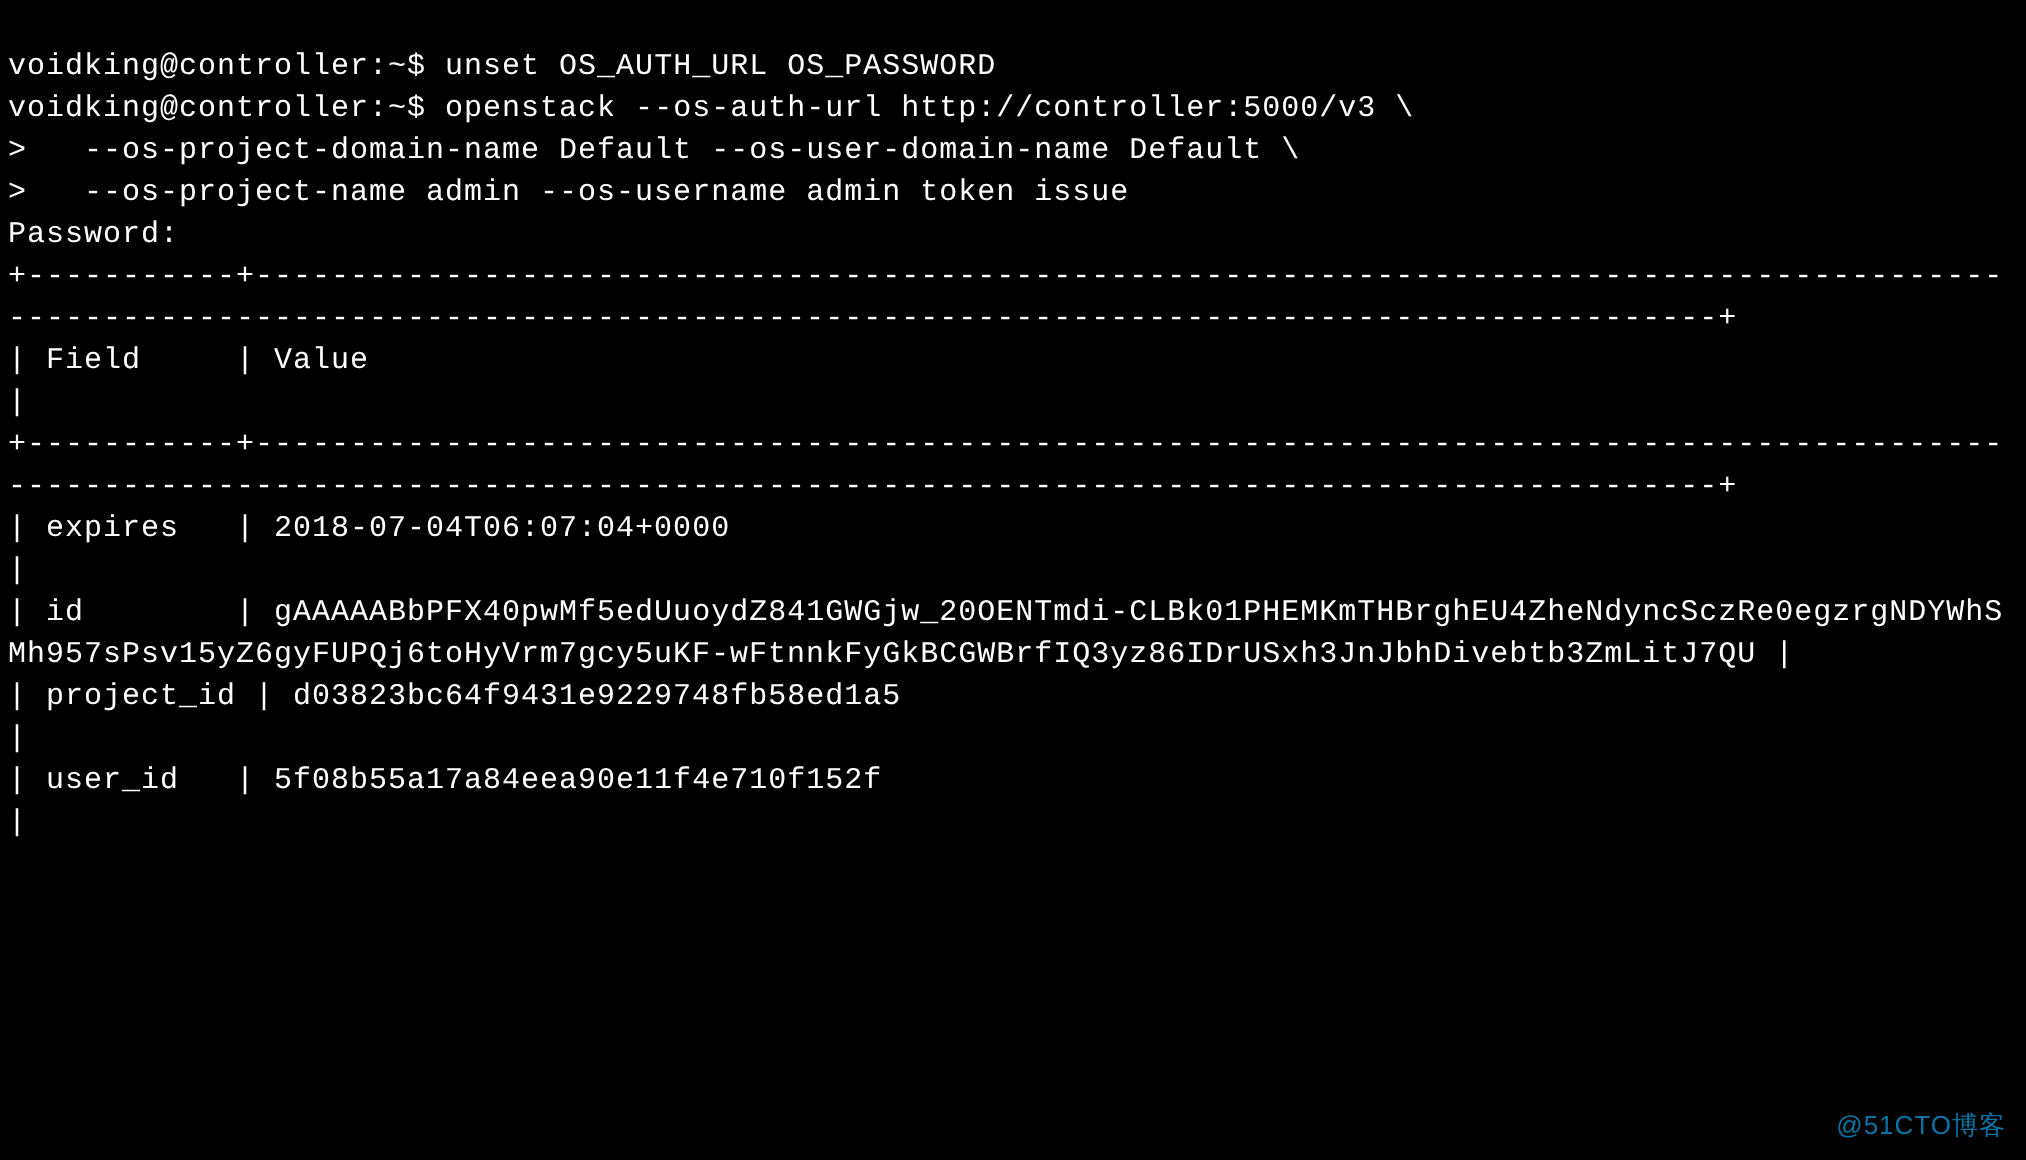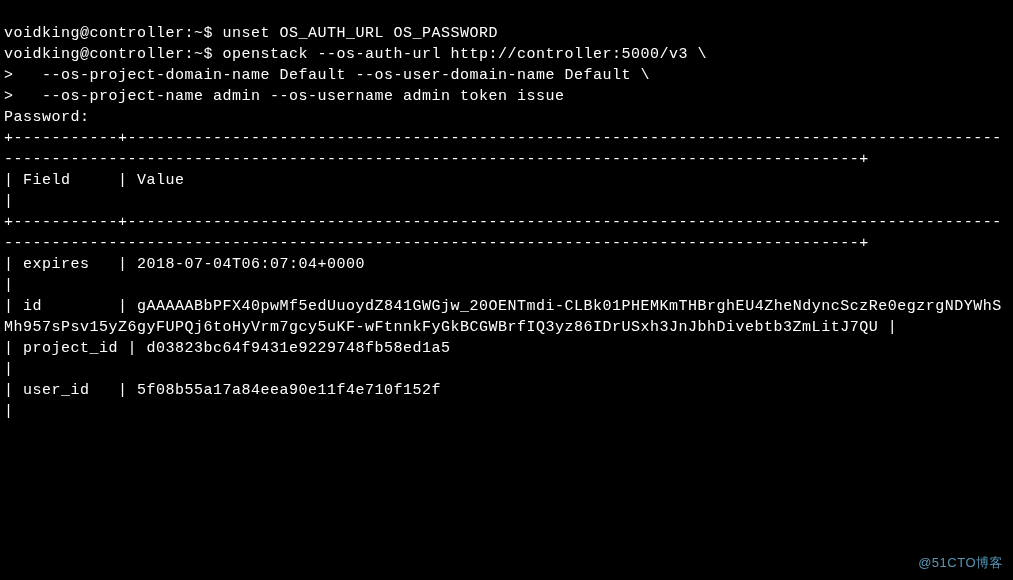--- a/index.html
+++ b/index.html
@@ -25,21 +25,21 @@
       word-break: break-all;
     }
     .line {
       white-space: pre-wrap;
       word-break: break-all;
     }
     .watermark {
       position: absolute;
       bottom: 8px;
       right: 10px;
-      color: #7dd3fc;
+      color: #0ea5e9;
       font-size: 13px;
       font-family: sans-serif;
       opacity: 0.7;
     }
   </style>
 </head>
 <body>
 
 <div class="terminal">
 <span class="line"><span>voidking@controller:~$ </span><span>unset OS_AUTH_URL OS_PASSWORD</span></span>

